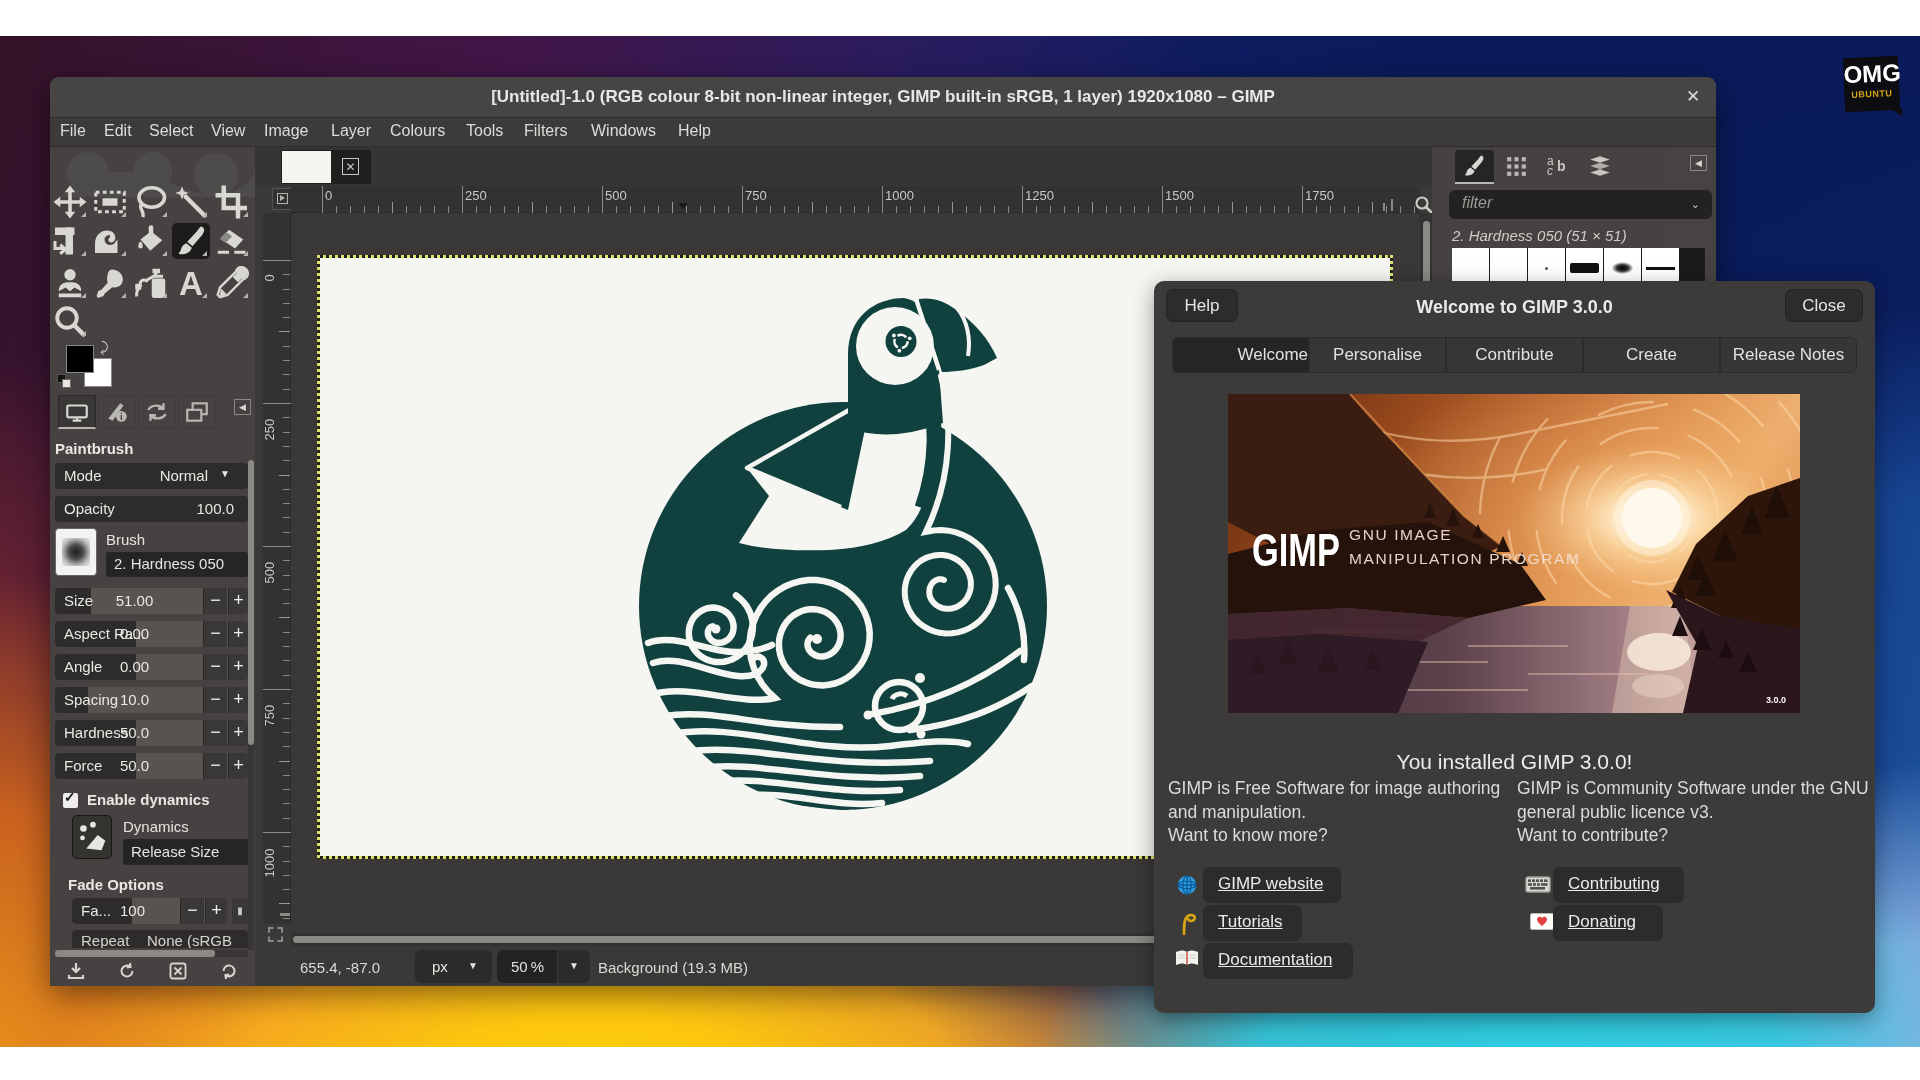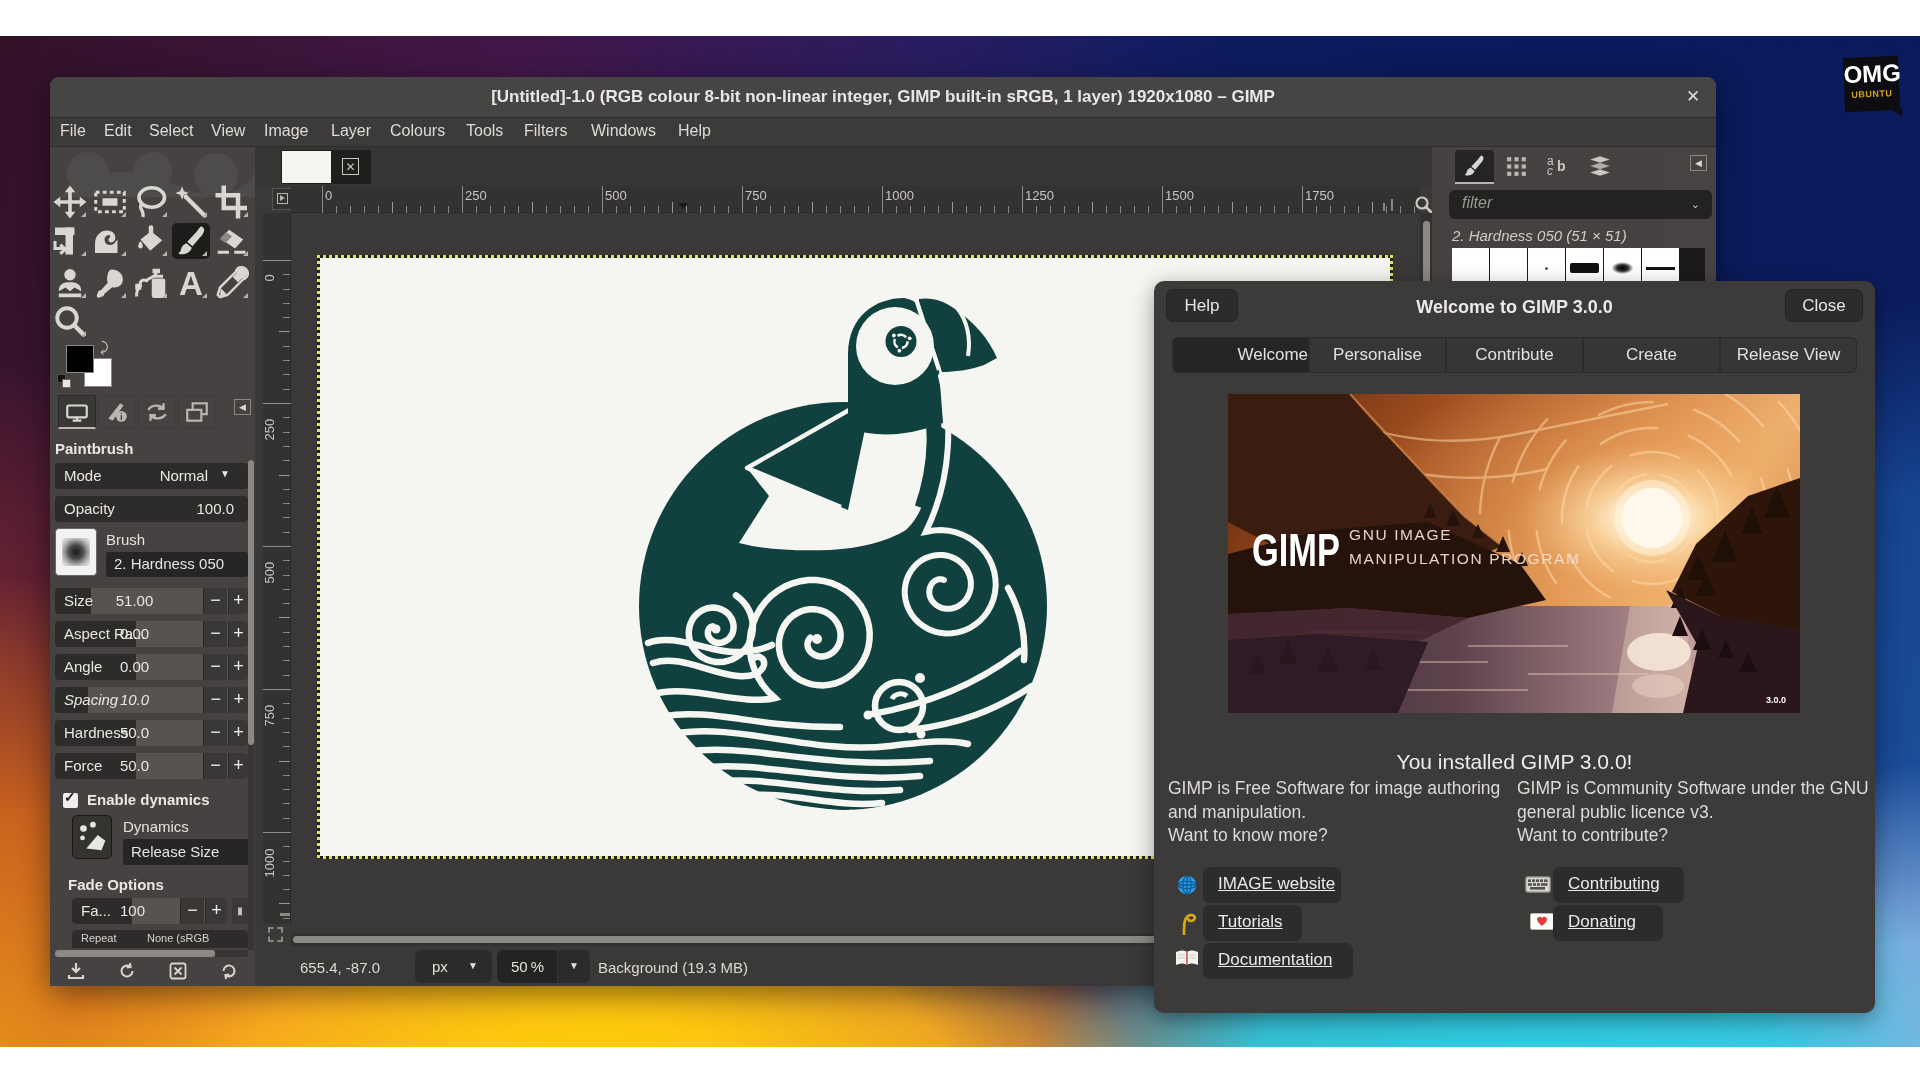--- a/index.html
+++ b/index.html
@@ -254,21 +254,21 @@
           <span class="bm">−</span>
           <span class="bp">+</span>
         </div>
       <div class="srow" style="top:507px;">
           <div class="dk" style="width:81px;"></div>
           <span class="lbl">Angle</span>
           <span class="val">0.00</span>
           <span class="bm">−</span>
           <span class="bp">+</span>
         </div>
-      <div class="srow" style="top:540px;font-style:italic;">
+      <div class="srow" style="top:540px;">
           <div class="dk" style="width:33px;"></div>
           <span class="lbl">Spacing</span>
           <span class="val">10.0</span>
           <span class="bm">−</span>
           <span class="bp">+</span>
         </div>
       <div class="srow" style="top:573px;">
           <div class="dk" style="width:81px;"></div>
           <span class="lbl">Hardness</span>
           <span class="val">50.0</span>
@@ -301,21 +301,21 @@
 
       <div class="srow" style="top:751px;left:22px;width:155px;">
           <div class="dk" style="width:60px;"></div>
           <span class="lbl">Fa...</span>
           <span class="val" style="width:105px;">100</span>
           <span class="bm" style="left:108px;">−</span>
           <span class="bp" style="left:133px;width:22px;">+</span>
         </div>
       <div class="abs" style="left:182px;top:751px;width:16px;height:26px;background:#3a3836;border-radius:3px;color:#cac8c5;font-size:10px;text-align:center;line-height:26px;">▮</div>
 
-      <div class="abs" style="left:22px;top:783px;width:176px;height:18px;background:#2e2c2b;border-radius:4px 4px 0 0;color:#d5d3d0;font-size:11px;overflow:hidden;">
+      <div class="abs" style="left:22px;top:783px;width:176px;height:18px;background:#2e2c2b;border-radius:4px 4px 0 0;color:#d5d3d0;font-size:15px;overflow:hidden;">
         <span class="abs" style="left:9px;top:2px;">Repeat</span>
           <span class="abs" style="left:75px;top:2px;">None (sRGB</span>
       </div>
 
       <div class="abs" style="left:5px;top:803px;width:193px;height:7px;background:#383634;border-radius:3px;">
         <div class="abs" style="left:0;top:0;width:160px;height:7px;background:#8b8986;border-radius:3px;"></div>
       </div>
 
       <div class="abs" style="left:198px;top:313px;width:6px;height:490px;background:#383634;">
         <div class="abs" style="left:0;top:0;width:6px;height:285px;background:#8b8986;border-radius:3px;"></div>
@@ -634,21 +634,21 @@
   </div>
 
   <div id="dlg">
     <div class="dtitle">Welcome to GIMP 3.0.0</div>
     <div class="dbtn" style="left:12px; width:72px; line-height:31px;">Help</div>
     <div class="dbtn" style="right:12px; width:78px; line-height:31px;">Close</div>
     <div class="dtab" style="left:18px;width:137px;background:#262524;border-radius:6px 0 0 6px;text-align:right;">Welcome</div>
     <div class="dtab" style="left:155px;width:137px;">Personalise</div>
     <div class="dtab" style="left:292px;width:137px;">Contribute</div>
     <div class="dtab" style="left:429px;width:137px;">Create</div>
-    <div class="dtab" style="left:566px;width:137px;border-radius:0 6px 6px 0;">Release View</div>
+    <div class="dtab" style="left:566px;width:137px;border-radius:0 6px 6px 0;">Release Notes</div>
     <div id="splash" class="abs" style="left:74px;top:113px;width:572px;height:319px;overflow:hidden;">
         <svg class="abs" style="left:0;top:0;width:572px;height:319px;" viewBox="0 0 572 319">
   <defs>
     <linearGradient id="sky" x1="0" y1="0.1" x2="1" y2="0.5">
       <stop offset="0" stop-color="#63290f"></stop>
               <stop offset="0.28" stop-color="#9c4c1e"></stop>
               <stop offset="0.5" stop-color="#c06a33"></stop>
               <stop offset="0.68" stop-color="#dd9050"></stop>
               <stop offset="0.84" stop-color="#edb172"></stop>
               <stop offset="1" stop-color="#d2854a"></stop>
@@ -713,21 +713,21 @@
 
     <svg class="abs" style="left:22px;top:593px;width:22px;height:22px;" viewBox="0 0 24 24">
         <circle cx="12" cy="12" r="10" fill="#2e9fe6"></circle>
         <g stroke="#0c5a96" stroke-width="1.4" fill="none">
           <ellipse cx="12" cy="12" rx="4.5" ry="10"></ellipse>
           <ellipse cx="12" cy="12" rx="10" ry="4"></ellipse>
           <path d="M2,12 H22 M12,2 V22"></path>
         </g>
       </svg>
     <div class="linkpill" style="left:49px;top:586px;width:138px;">
-        <span>IMAGE website</span>
+        <span>GIMP website</span>
       </div>
     <svg class="abs" style="left:26px;top:630px;width:18px;height:26px;" viewBox="0 0 18 26">
         <path d="M4,24 C4,14 4,10 6,7 C8,4 12,3 14,5 C16,7 14,10 11,10 C9,10 8,9 8,7" fill="none" stroke="#d9a616" stroke-width="2.6"></path>
       </svg>
     <div class="linkpill" style="left:49px;top:624px;width:99px;">
         <span>Tutorials</span>
       </div>
     <svg class="abs" style="left:21px;top:669px;width:24px;height:17px;" viewBox="0 0 24 17">
         <path d="M1,2 C5,0 9,0 12,2 C15,0 19,0 23,2 V15 C19,13 15,13 12,15 C9,13 5,13 1,15 Z" fill="#f4f2ef"></path>
         <path d="M12,2 V15" stroke="#c4584e" stroke-width="1.6"></path>

